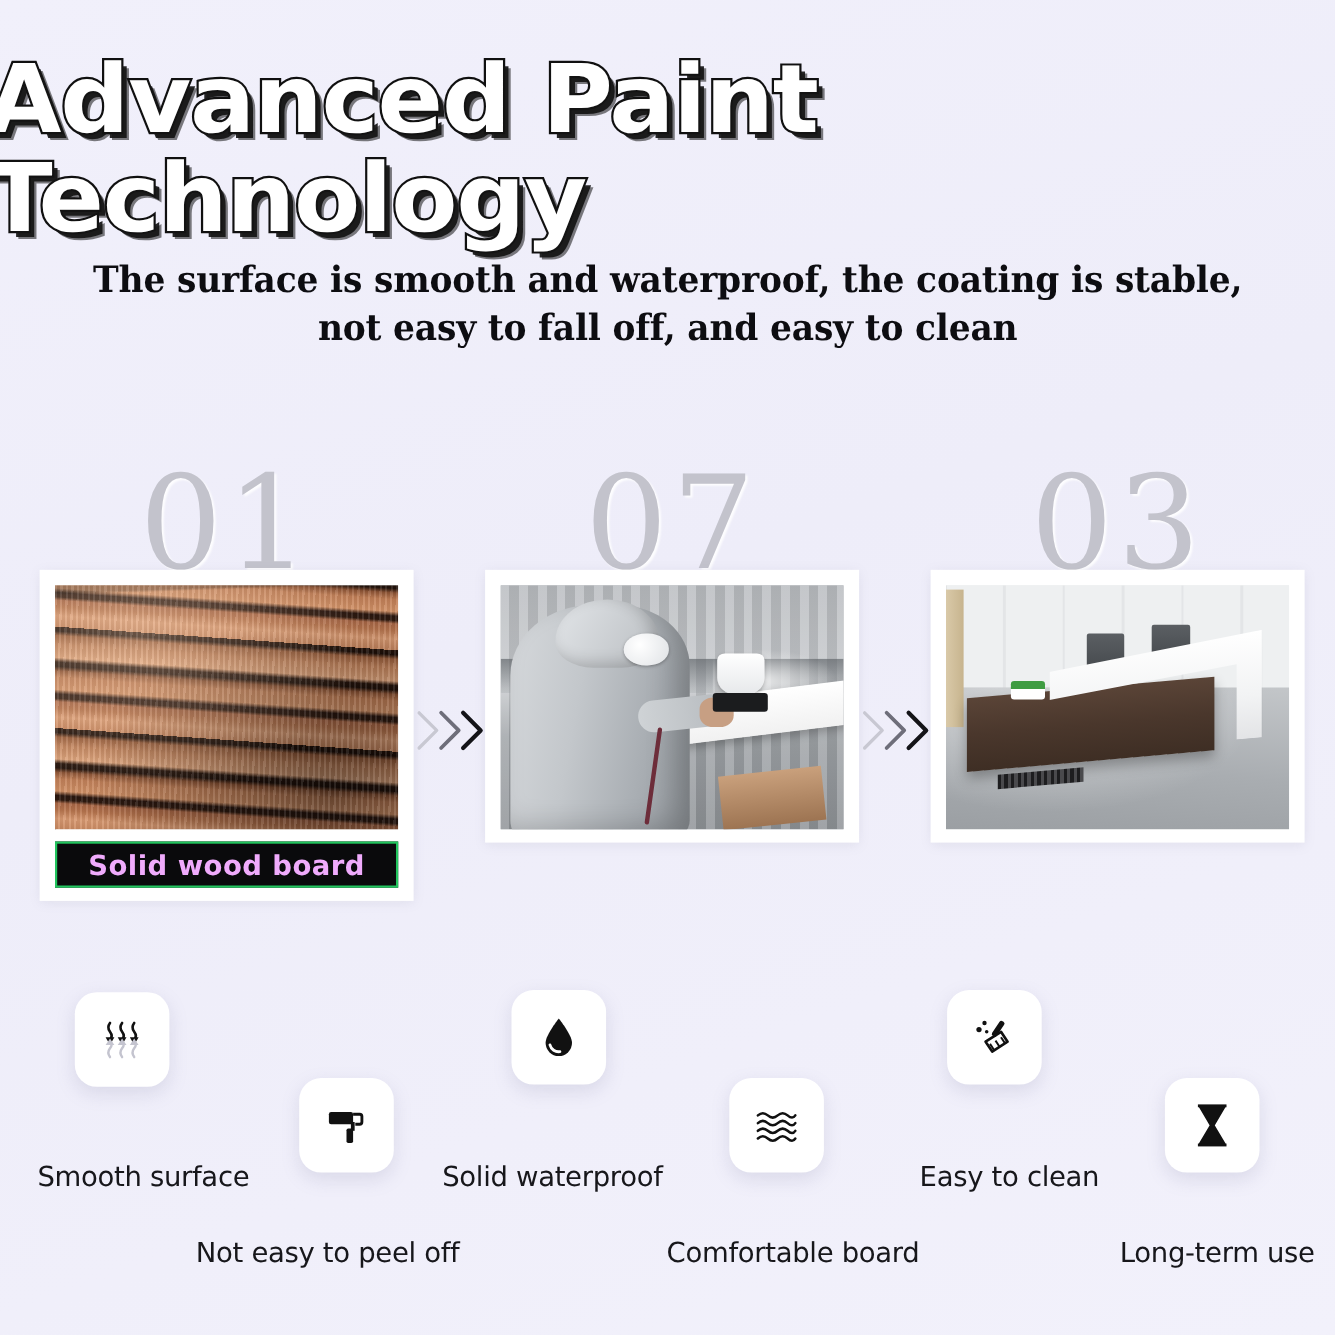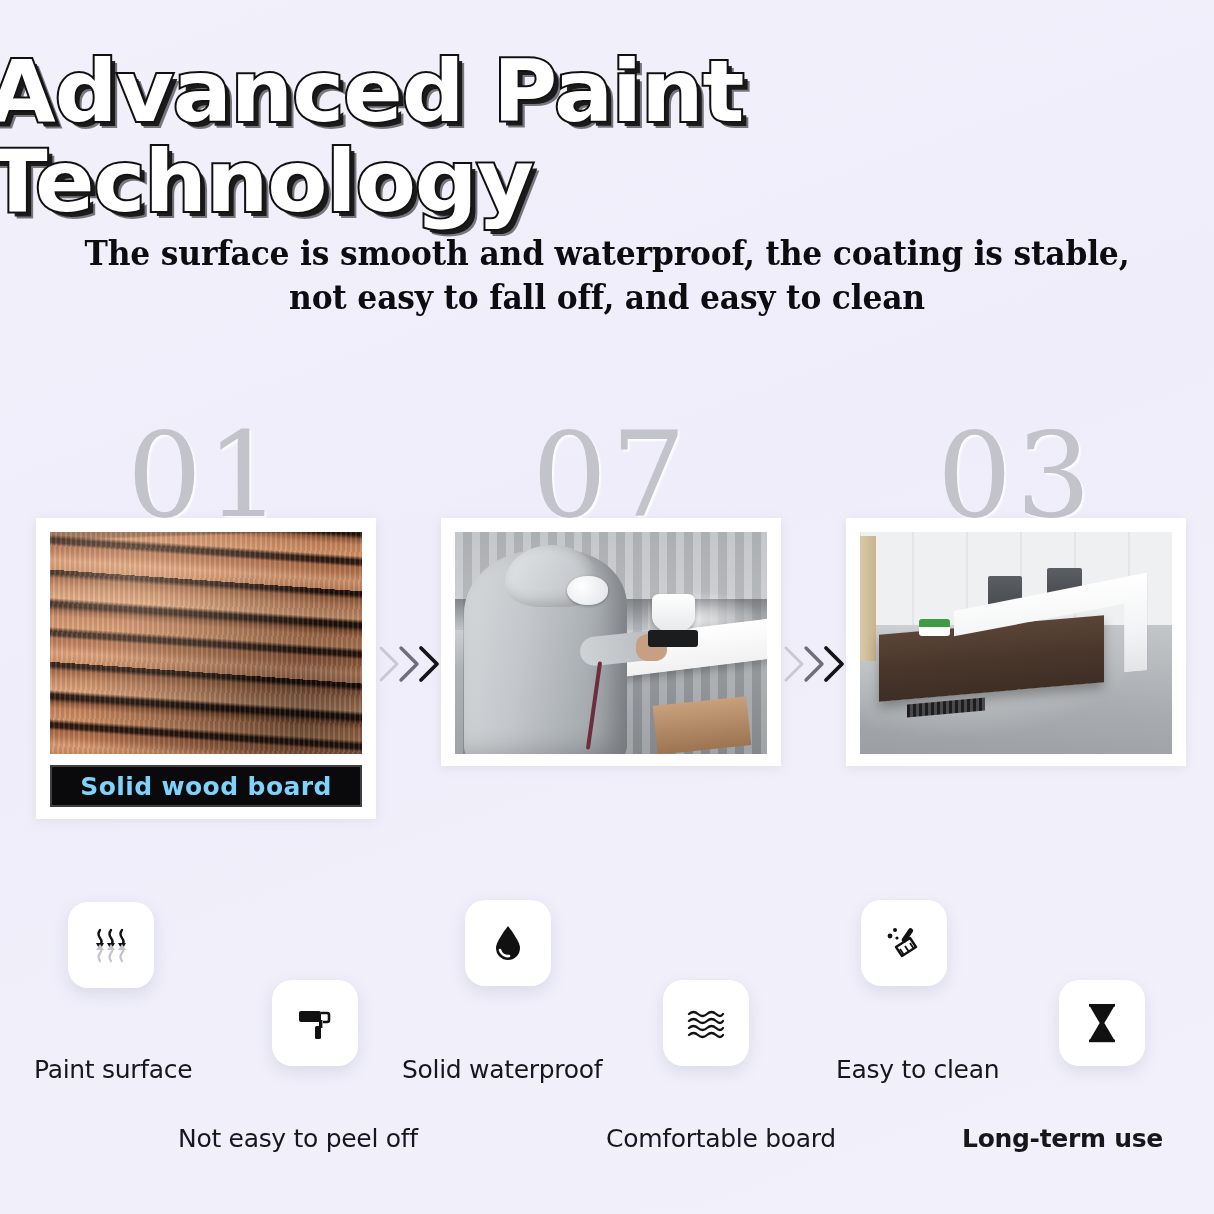--- a/index.html
+++ b/index.html
@@ -109,26 +109,26 @@
   .photo {
     width: 312px;
     height: 222px;
     overflow: hidden;
     position: relative;
   }
   .caption {
     margin-top: 11px;
     height: 42px;
     background: #0a0a0c;
-    border: 2px solid #404040;
+    border: 2px solid #22c55e;
     box-sizing: border-box;
     display: flex;
     align-items: center;
     justify-content: center;
-    color: #7dd3fc;
+    color: #f0abfc;
     font-family: "DejaVu Sans", sans-serif;
     font-weight: bold;
     font-size: 25px;
     letter-spacing: 0.4px;
   }
 
   
   .arrows {
     position: absolute;
     top: 222px;
@@ -437,21 +437,21 @@
             <path d="M22 38 q-3 -4 0 -8 q3 -4 0 -6"></path>
             <path d="M33 38 q-3 -4 0 -8 q3 -4 0 -6"></path>
           </g>
           <g fill="#c4c4cf">
             <path d="M7 27 L15 27 L11 21 Z"></path>
             <path d="M18 27 L26 27 L22 21 Z"></path>
             <path d="M29 27 L37 27 L33 21 Z"></path>
           </g>
         </svg>
       </div>
-      <div class="f-label" style="left:34px; top:175px;">Paint surface</div>
+      <div class="f-label" style="left:34px; top:175px;">Smooth surface</div>
     </div>
 
     <div class="feature">
       <div class="tile-shadow" style="left:300px; top:140px;"></div>
       <div class="tile" style="left:272px; top:100px;">
         <svg class="icon-svg" width="44" height="44" viewBox="0 0 44 44">
           <rect x="6" y="10" width="22" height="11" rx="2" fill="#111"></rect>
           <path d="M28 12 h6 a2 2 0 0 1 2 2 v5 a2 2 0 0 1 -2 2 h-4" stroke="#111" stroke-width="2.6" fill="none"></path>
           <rect x="26" y="19" width="3.4" height="8" fill="#111"></rect>
           <rect x="22" y="25" width="6" height="13" rx="1.6" fill="#111"></rect>
@@ -510,17 +510,17 @@
     <div class="feature">
       <div class="tile-shadow" style="left:1086px; top:140px;"></div>
       <div class="tile" style="left:1059px; top:100px;">
         <svg class="icon-svg" width="38" height="44" viewBox="0 0 38 44">
           <path d="M8 5 H30 L20 22 L30 39 H8 L18 22 Z" fill="#111" stroke="#111" stroke-width="2.4" stroke-linejoin="round"></path>
           <rect x="6" y="3" width="26" height="2.6" fill="#111"></rect>
           <rect x="6" y="38.6" width="26" height="2.6" fill="#111"></rect>
           <path d="M13 11 H25 L19 21 Z" fill="#ffffff" opacity="0.0"></path>
         </svg>
       </div>
-      <div class="f-label" style="left:962px; top:244px;font-weight:bold;">Long-term use</div>
+      <div class="f-label" style="left:1018px; top:244px;">Long-term use</div>
     </div>
 
   </div>
 </div>
 
 </body></html>

